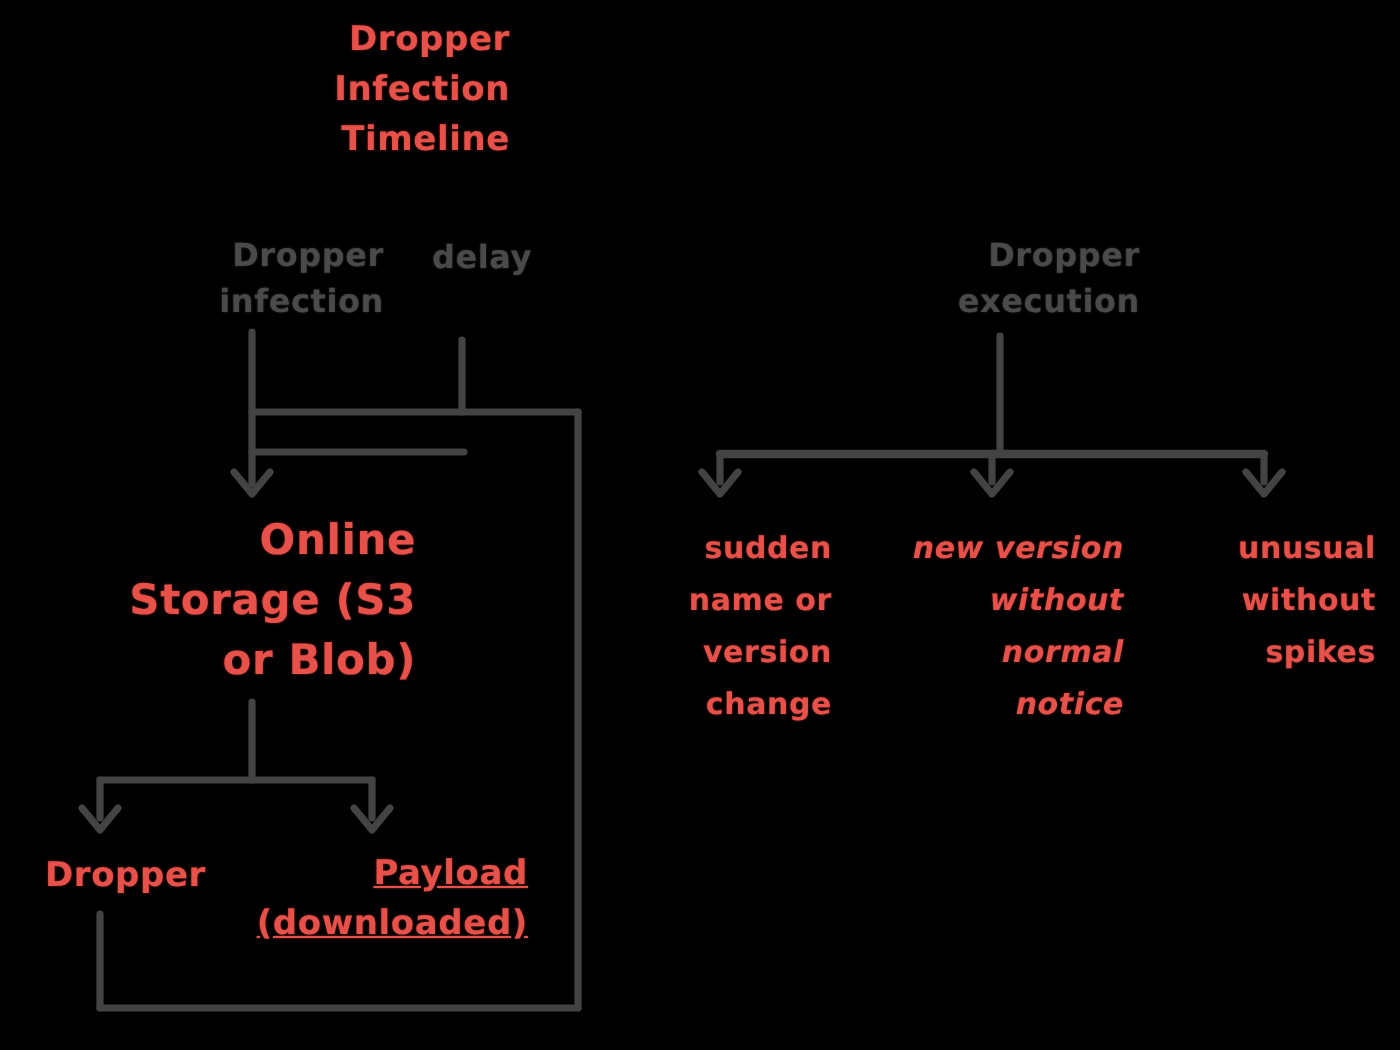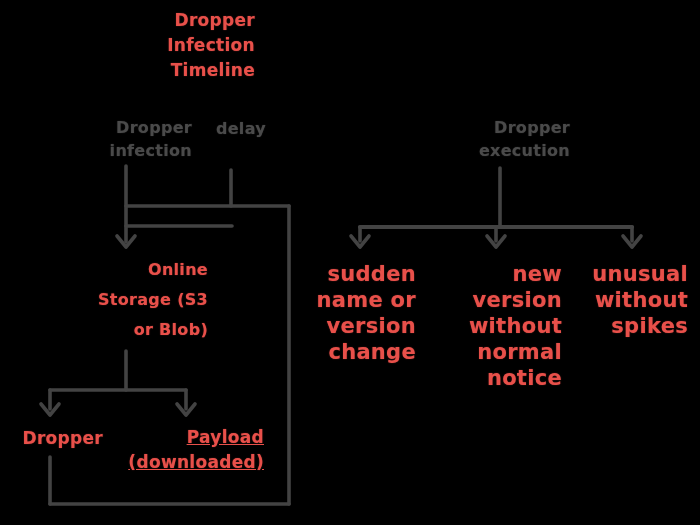--- a/index.html
+++ b/index.html
@@ -10,23 +10,23 @@
   }
   .label{
     position:absolute;text-align:right;white-space:pre-line;
     font-weight:bold;letter-spacing:.3px;
     text-shadow:0 0 1px rgba(0,0,0,.35);
   }
   .red{color:#e8504a;text-shadow:0 0 1.2px rgba(232,80,74,.55);}
   .gray{color:#4a4a4a;text-shadow:0 0 1.2px rgba(74,74,74,.6);}
   .title{font-size:17px;line-height:25px;}
   .hdr{font-size:16px;line-height:23px;}
-  .big{font-size:16px;line-height:30px;}
+  .big{font-size:21px;line-height:30px;}
   .mid{font-size:17px;line-height:25px;}
-  .ind{font-size:21px;line-height:26px;}
+  .ind{font-size:15px;line-height:26px;}
   svg.wires{position:absolute;left:0;top:0;}
 </style>
 </head>
 <body>
 
 <svg class="wires" width="700" height="525" viewBox="0 0 700 525">
   <g stroke="#434343" stroke-width="3.6" fill="none" stroke-linecap="round" stroke-linejoin="round">
 
     <path d="M126,166 L126,242"></path>
 
@@ -78,20 +78,20 @@
 <div class="label red mid" style="left:3px;top:426px;width:100px;">Dropper</div>
 
 <div class="label red mid" style="left:128px;top:425px;width:136px;text-decoration:underline;">Payload
 (downloaded)</div>
 
 <div class="label red ind" style="left:316px;top:261px;width:100px;">sudden
 name or
 version
 change</div>
 
-<div class="label red ind" style="left:432px;top:261px;width:130px;">new version
+<div class="label red ind" style="left:432px;top:261px;width:130px;font-style:italic;">new version
 without
 normal
 notice</div>
 
 <div class="label red ind" style="left:578px;top:261px;width:110px;">unusual
 without
 spikes</div>
 
 </body></html>

